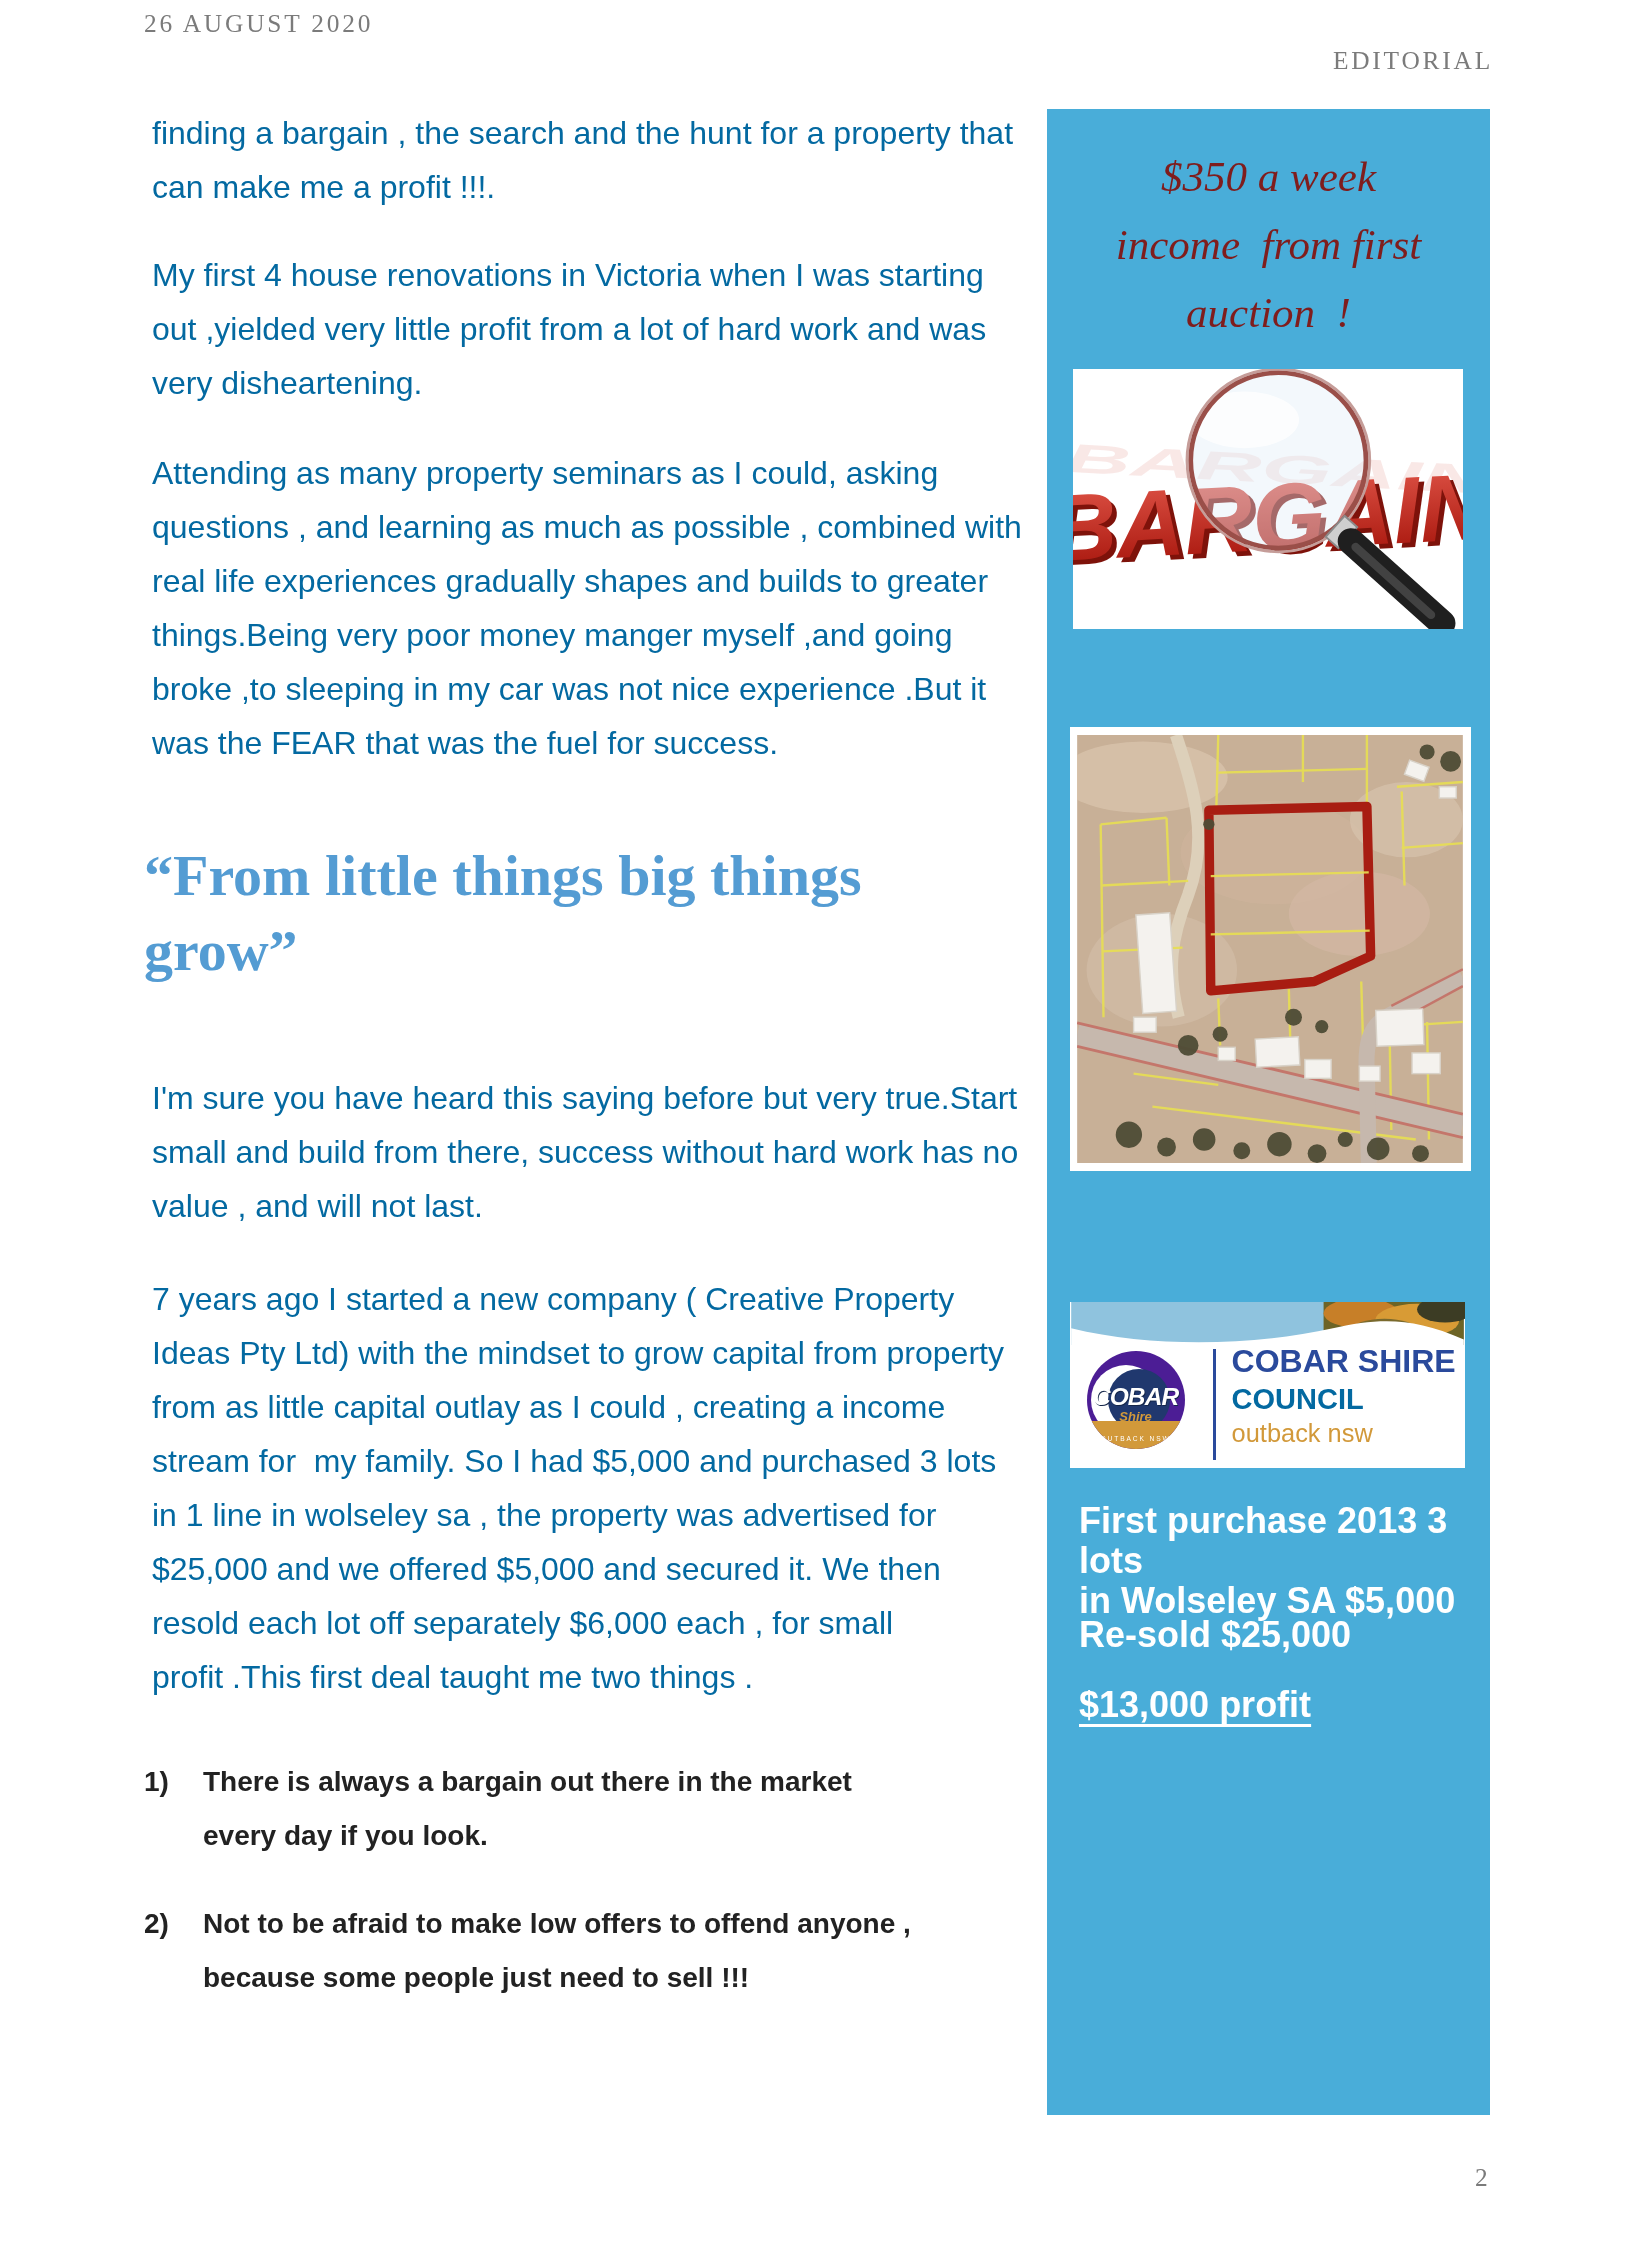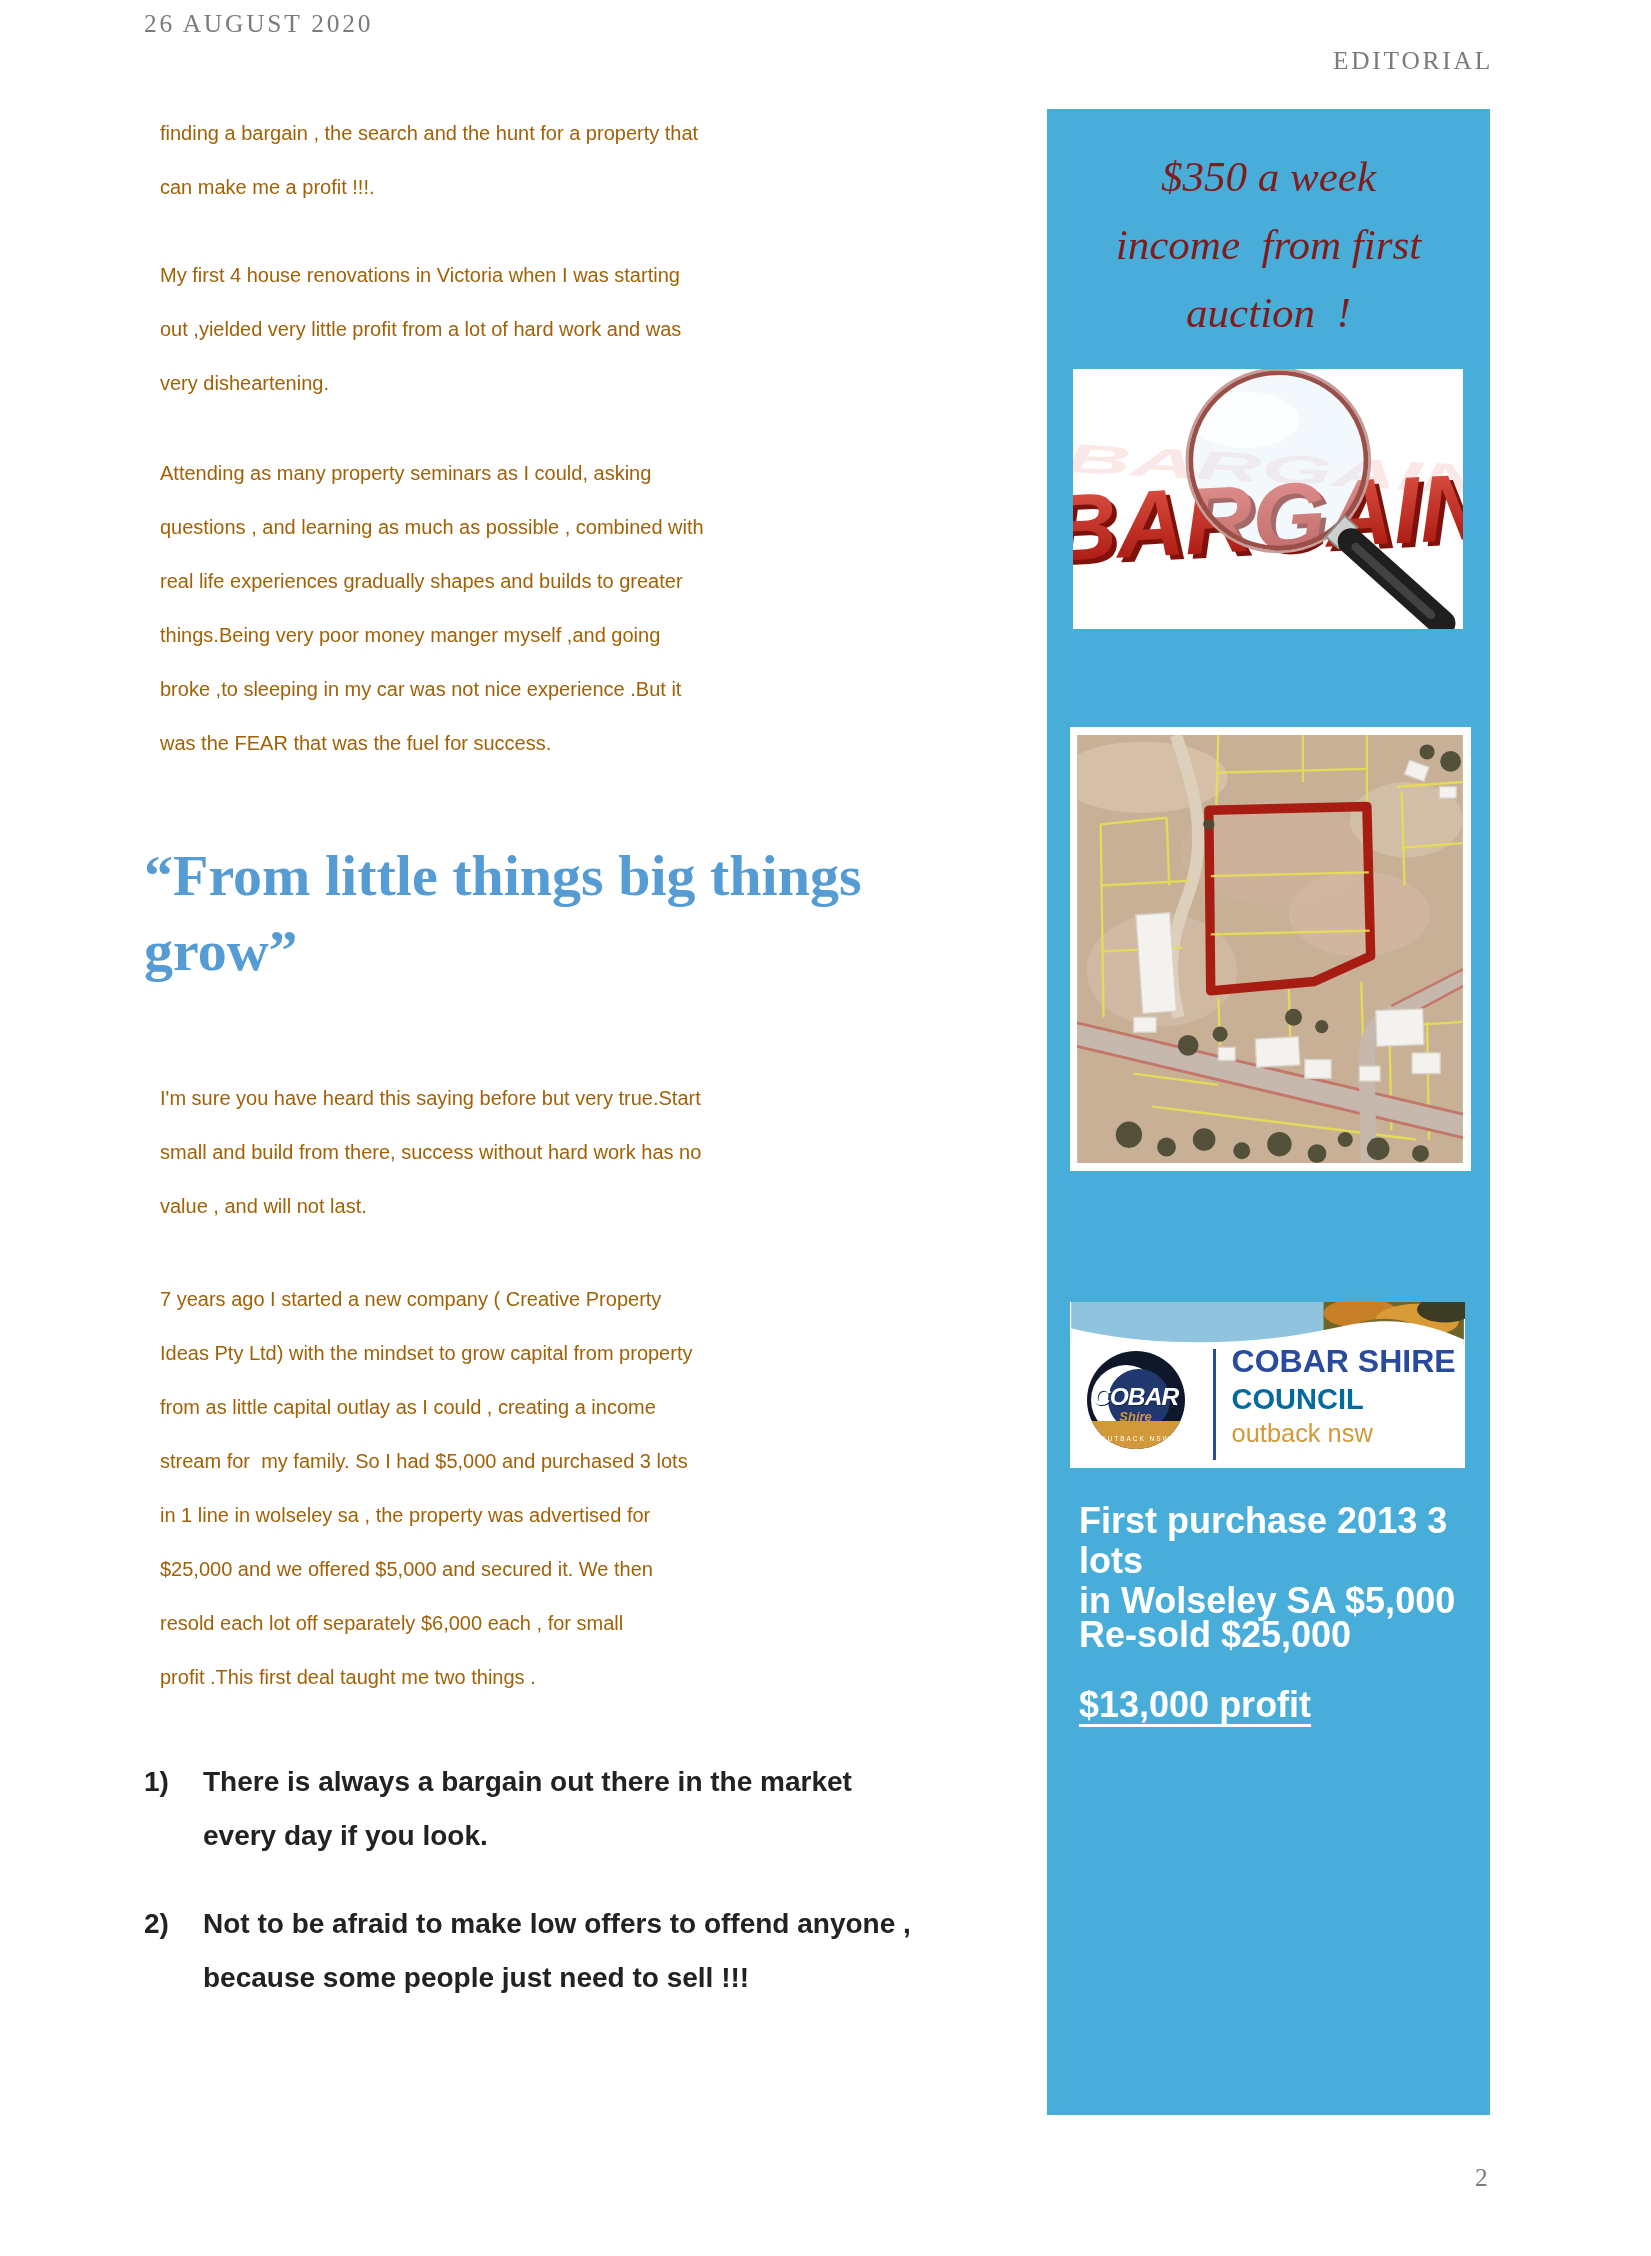--- a/index.html
+++ b/index.html
@@ -5,21 +5,21 @@
   html,body{margin:0;padding:0;background:#ffffff;}
   .page{position:relative;width:1652px;height:2256px;background:#ffffff;overflow:hidden;
         font-family:"Liberation Sans",sans-serif;}
   
   .hdr{position:absolute;top:9.4px;font-family:"Liberation Serif",serif;font-size:25.4px;
        letter-spacing:2.8px;color:#7b7b7b;}
   .hdr-date{left:144px;}
   .hdr-section{right:159px;margin-top:37px;}
   
   .main{position:absolute;left:144px;top:0;width:904px;}
-  .body-p{margin:16px;font-size:20px;line-height:54px;color:#a16207;white-space:pre-wrap;}
+  .body-p{margin:8px;font-size:32px;line-height:54px;color:#0369a1;white-space:pre-wrap;}
   .p1{margin-top:106px;}
   .p2{margin-top:34px;}
   .p3{margin-top:36px;}
   .big-heading{margin:68px 0 0 0;font-family:"Liberation Serif",serif;font-weight:bold;
        font-size:58px;line-height:75px;color:#549cd3;white-space:pre-wrap;letter-spacing:0px;}
   .p4{margin-top:83px;}
   .p5{margin-top:39px;}
   .num-list{margin:51px 0 0 0;padding:0;list-style:none;}
   .num-item{display:flex;font-size:28px;line-height:54px;color:#222;font-weight:bold;}
   .num-item + .num-item{margin-top:34px;}
@@ -35,21 +35,21 @@
        padding:7.5px;box-sizing:border-box;}
   .cobar-card{position:absolute;left:22.6px;top:1193px;width:395px;height:166px;background:#ffffff;overflow:hidden;}
   .sb-fact{position:absolute;left:32px;right:19px;color:#ffffff;font-weight:bold;font-size:36px;
        line-height:40px;white-space:pre-wrap;}
   .f1{top:1392px;}
   .f2{top:1506px;}
   .f3{top:1576px;text-decoration:underline;text-underline-offset:6.6px;text-decoration-thickness:2.8px;}
   
   .cc-strip{position:absolute;top:0;left:0;}
   .cc-logo{position:absolute;left:17px;top:49px;width:98px;height:98px;border-radius:50%;
-       overflow:hidden;background:#0f172a;}
+       overflow:hidden;background:#4c1d95;}
   .cc-cres-w{position:absolute;left:4.7px;top:14px;width:70px;height:70px;border-radius:50%;background:#ffffff;}
   .cc-cres-n{position:absolute;left:21.7px;top:18px;width:62px;height:62px;border-radius:50%;background:#20386e;}
   .cc-gold{position:absolute;bottom:0;left:0;width:100%;height:28px;background:#d2993a;}
   .cc-word{position:absolute;top:32px;left:0;right:0;text-align:center;color:#ffffff;
        font-weight:bold;font-style:italic;font-size:24.5px;letter-spacing:-0.9px;text-shadow:0.9px 0.9px 0 #142548;}
   .cc-shire{position:absolute;top:58px;left:0;right:0;text-align:center;color:#d2993a;
        font-weight:bold;font-style:italic;font-size:13px;}
   .cc-ob{position:absolute;bottom:6.6px;left:0;right:0;text-align:center;color:#ffffff;
        font-size:6.6px;letter-spacing:1.9px;}
   .cc-divider{position:absolute;left:143px;top:47px;width:3.8px;height:111px;background:#2a4a9c;}

